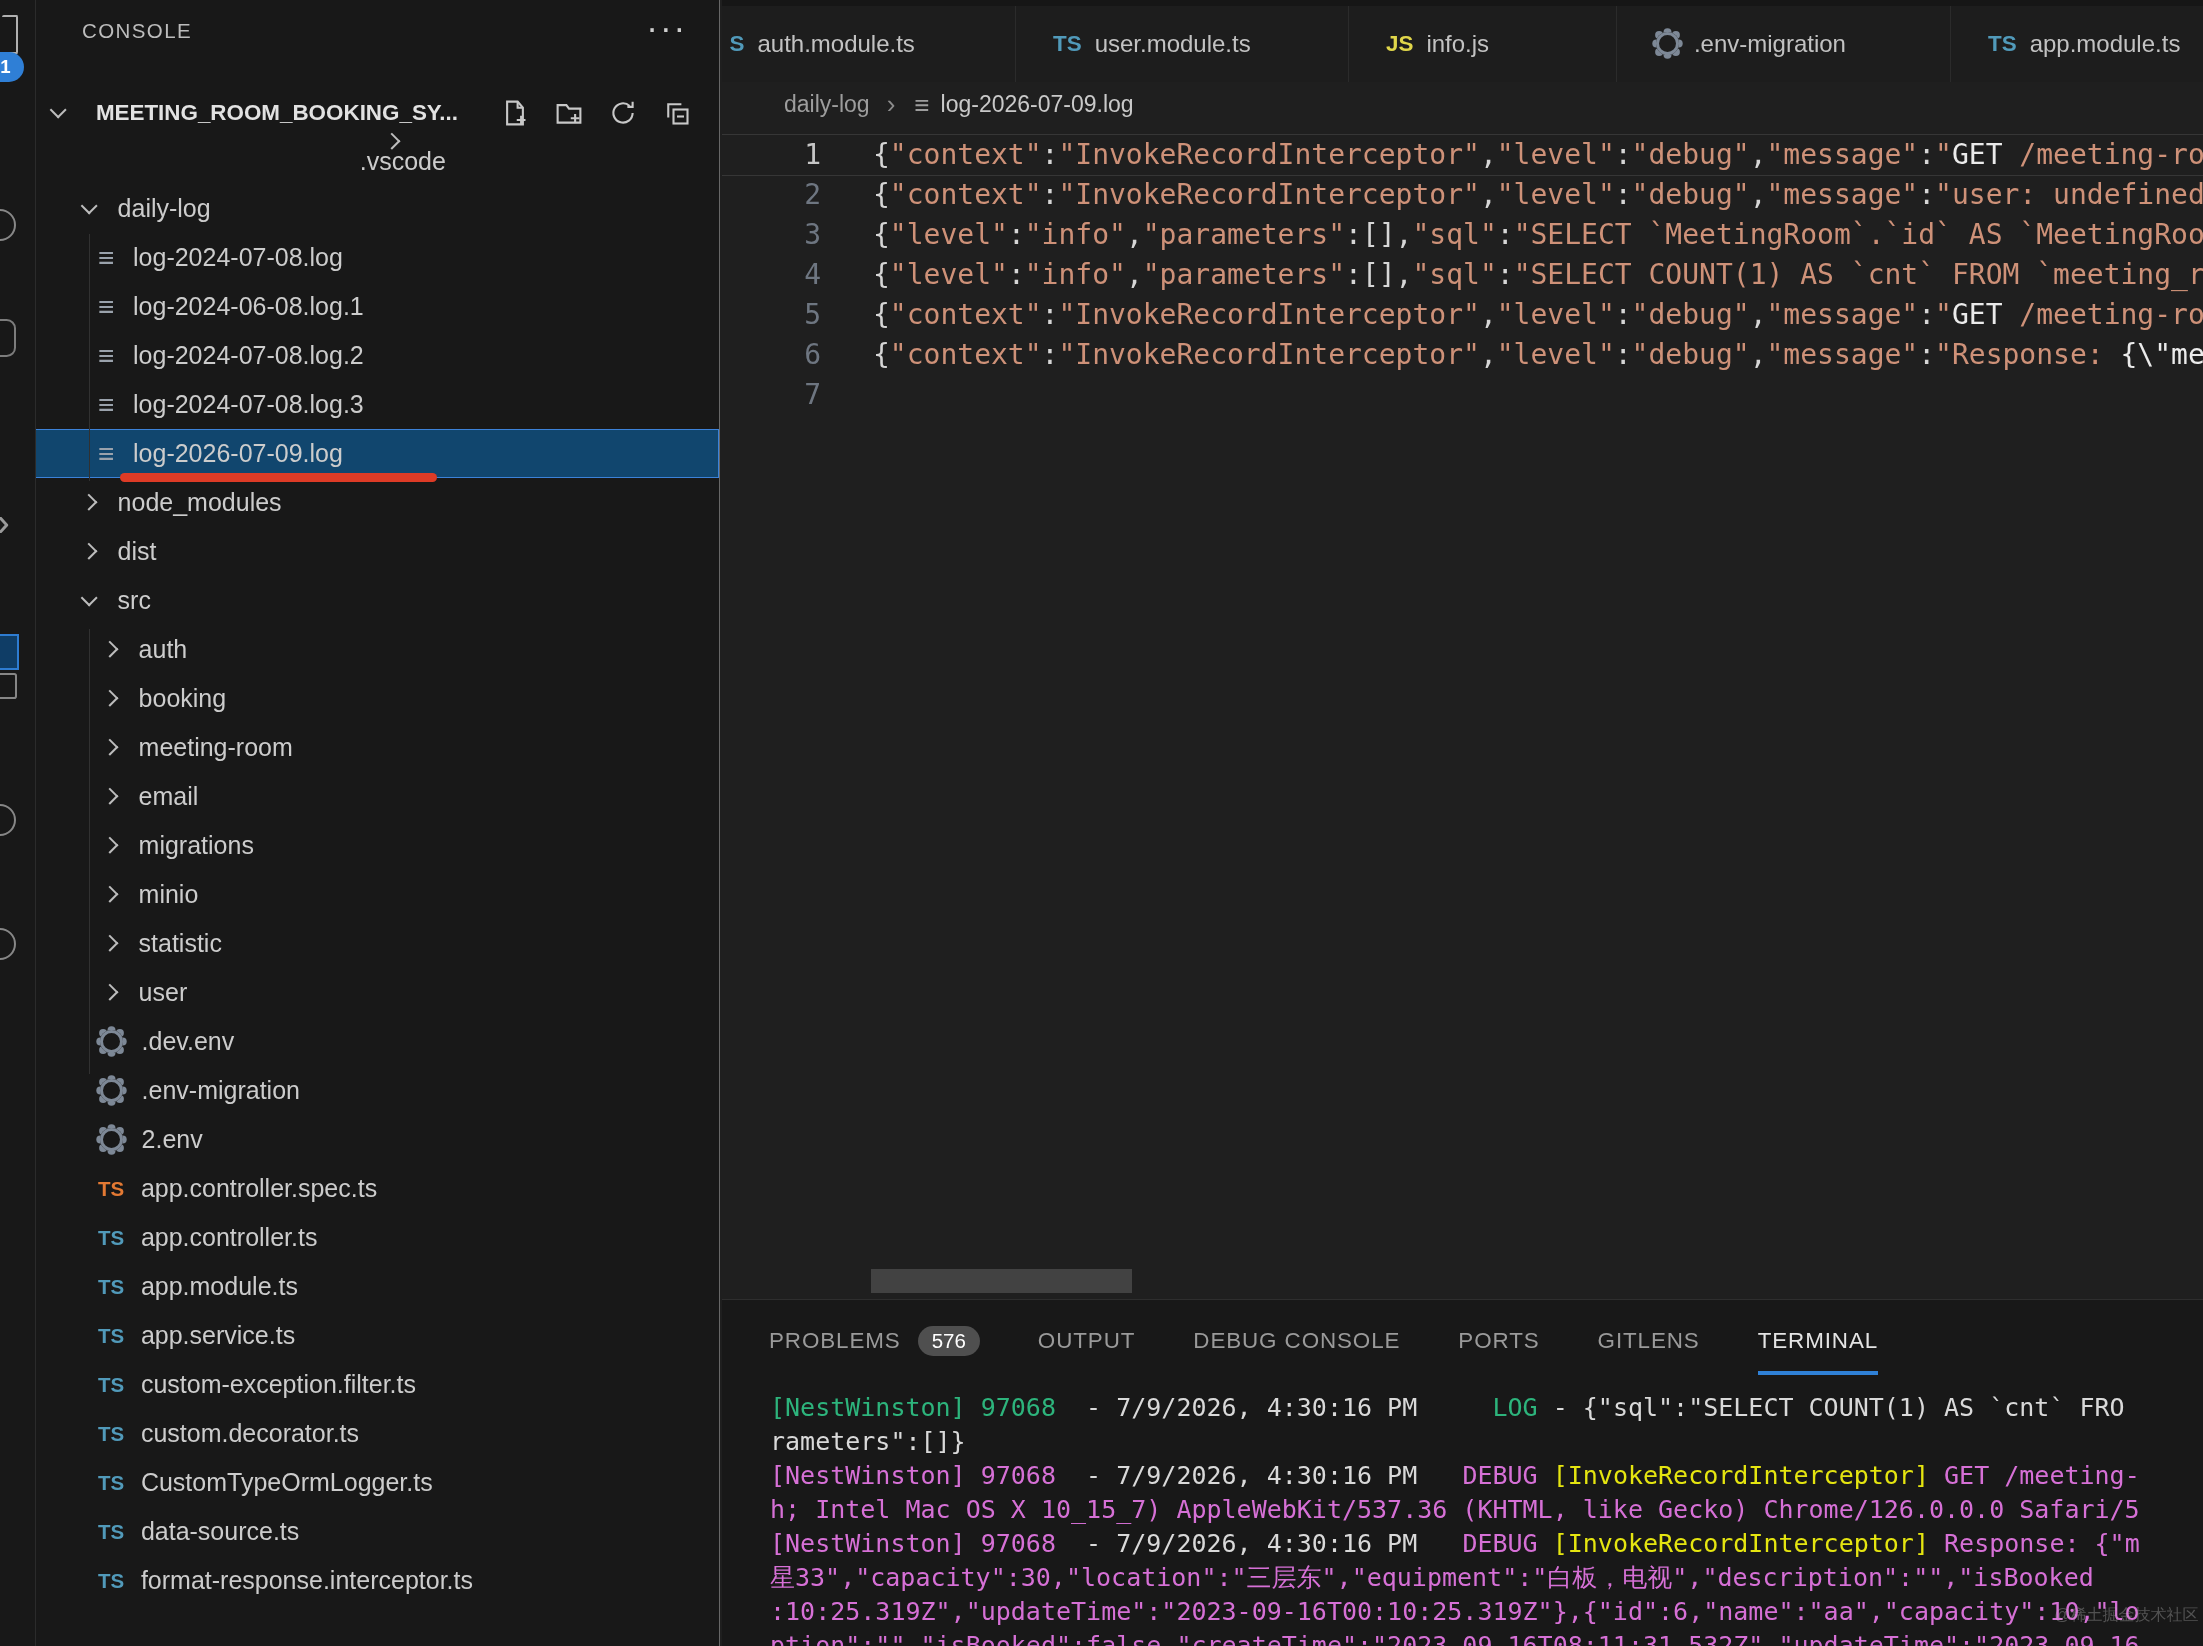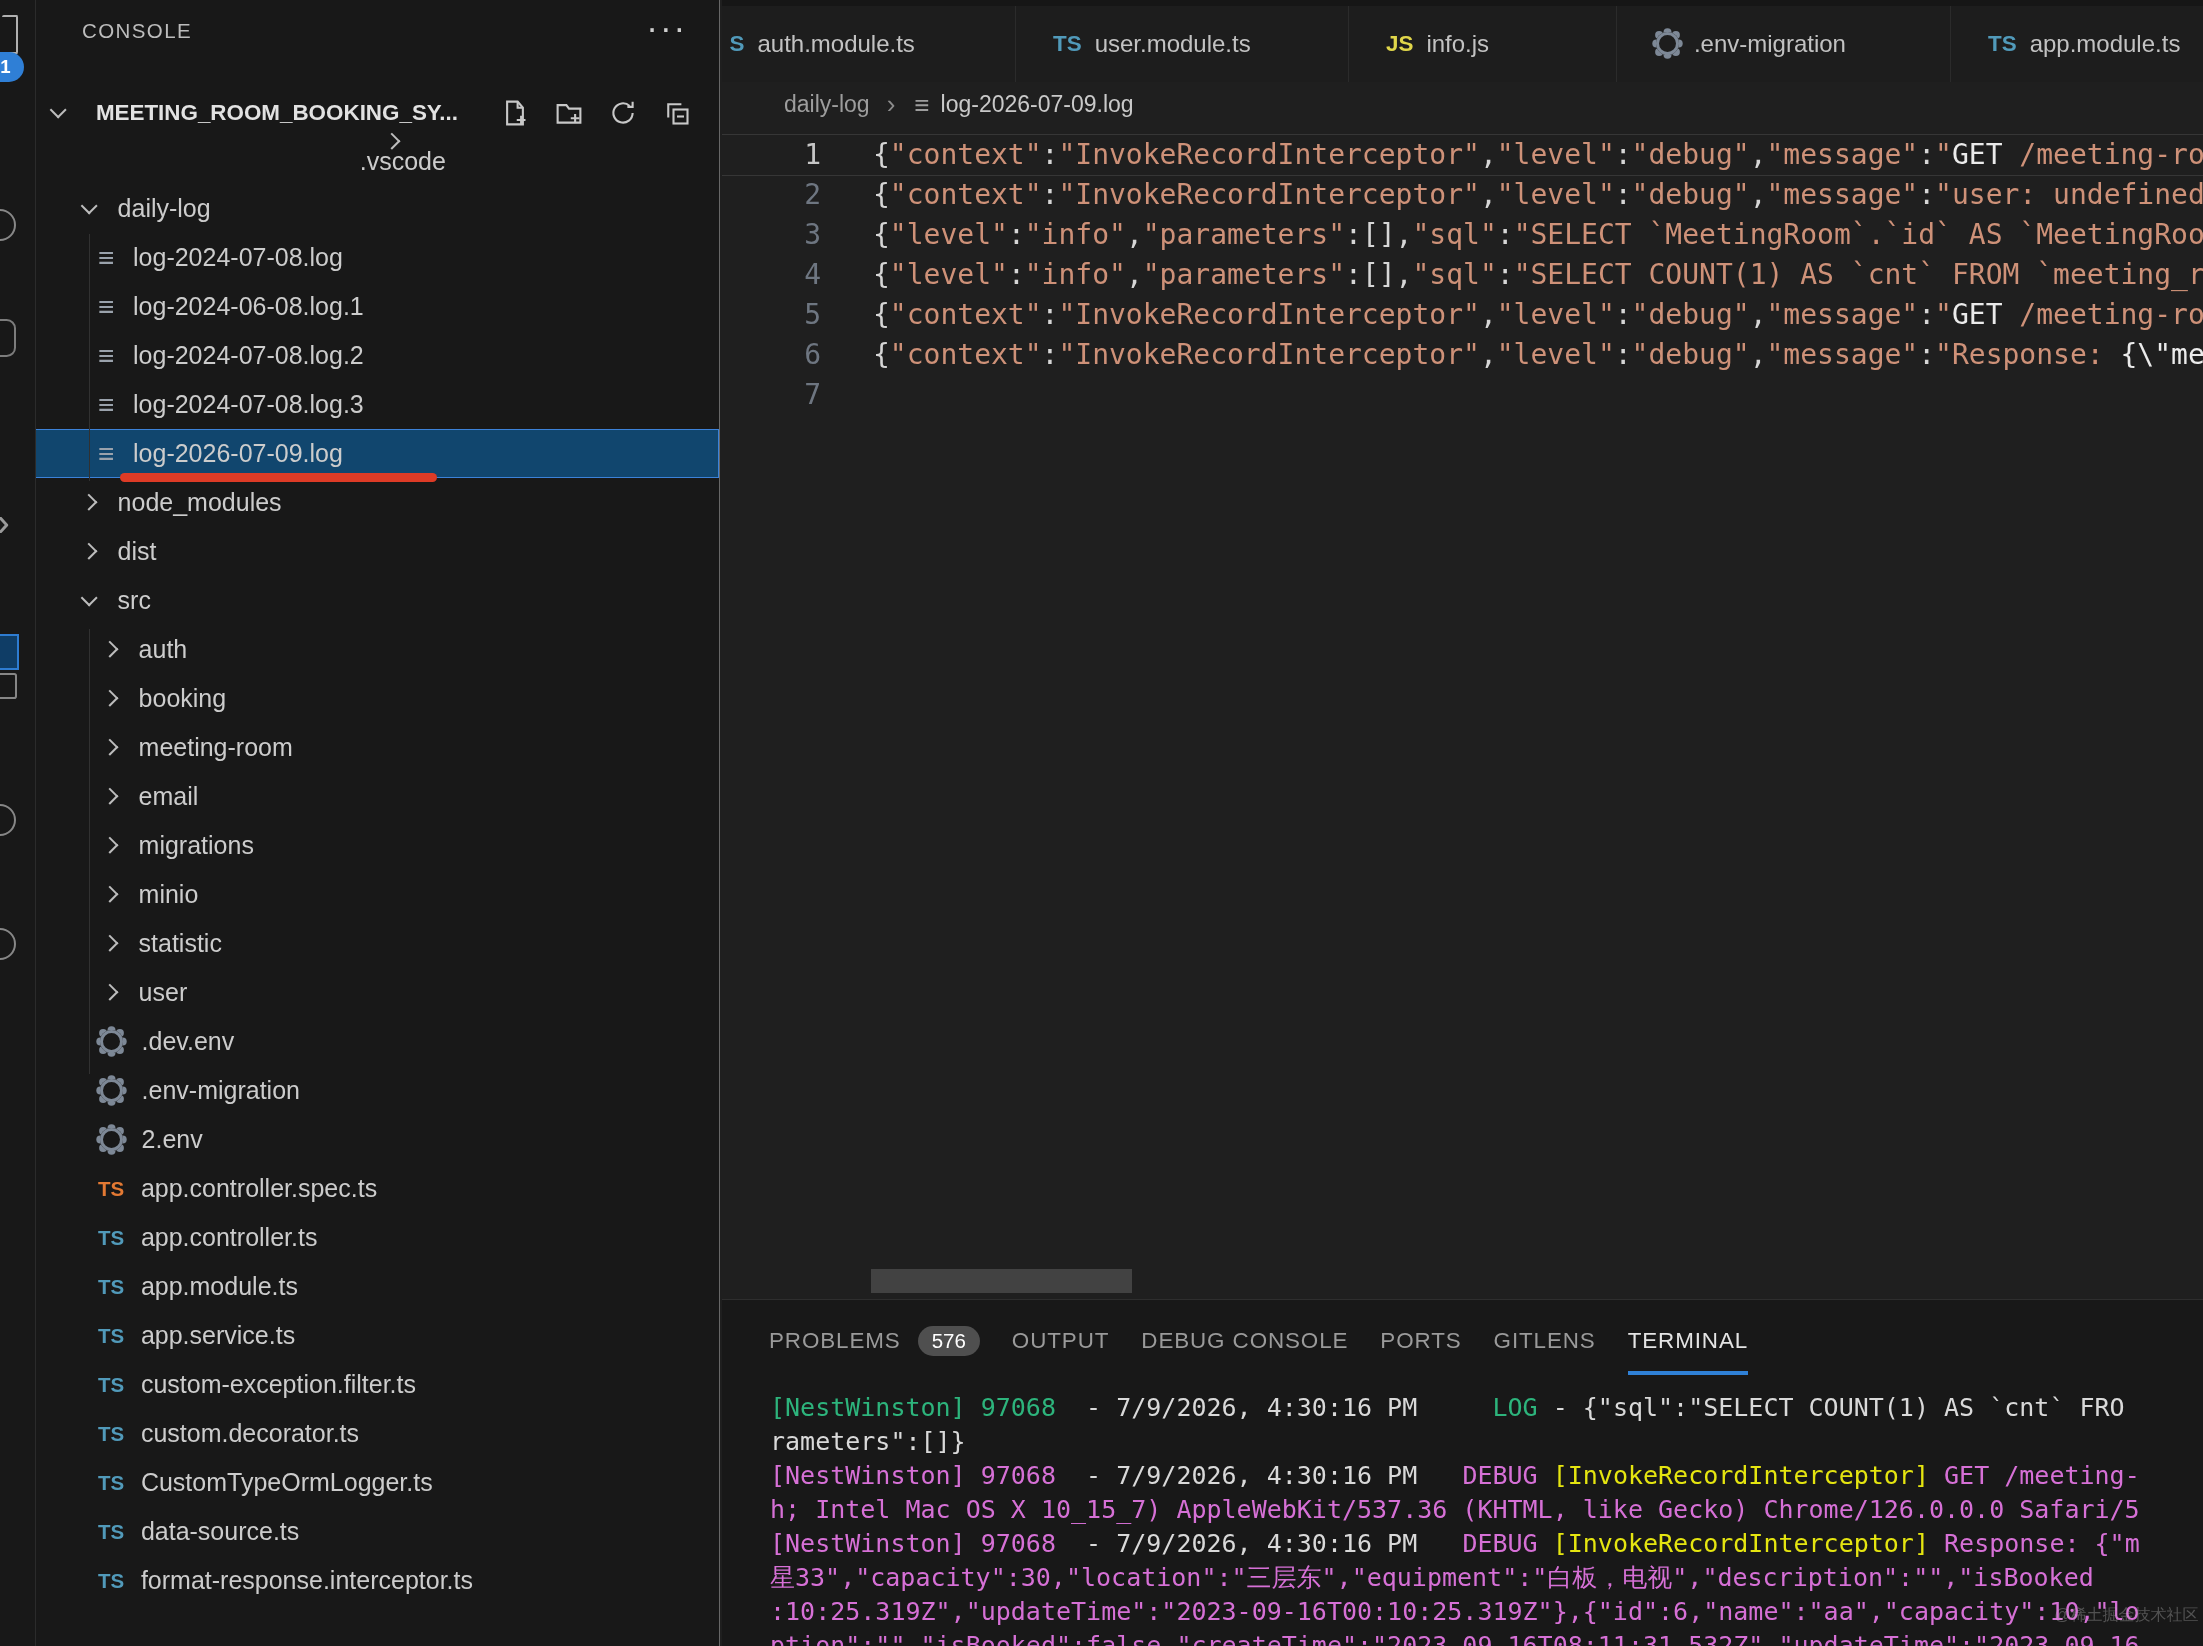--- a/index.html
+++ b/index.html
@@ -56,21 +56,21 @@
           font-family:"DejaVu Sans Mono",monospace;font-size:28px;padding-top:7.5px}
   .cl{height:40px;line-height:40px;display:flex;white-space:pre}
   .cl.cur{outline:0.9px solid #363636;outline-offset:-0.9px}
   .ln{width:99px;text-align:right;color:#6e7681;flex:none}
   .cl.cur .ln{color:#c6c6c6}
   .ct{margin-left:52px;white-space:pre}
   .tk-s{color:#ce9178}.tk-p{color:#d6d6d6}.tk-w{color:#ebebeb}
   .hscroll{position:absolute;top:1143px;left:149px;width:261px;height:24px;background:#424242}
   
   .panel{position:absolute;top:1299px;left:0;right:0;bottom:0;background:#181818;border-top:0.9px solid #2e2e2e;overflow:hidden}
-  .ptabs{height:82px;display:flex;align-items:center;margin-left:47px;gap:32px}
+  .ptabs{height:82px;display:flex;align-items:center;margin-left:47px;gap:58px}
   .ptab{position:relative;height:82px;display:flex;align-items:center;font-size:22.4px;color:#9a9a9a;letter-spacing:0.9px;white-space:nowrap}
   .ptab.active{color:#e4e4e4}
   .ptab.active::after{content:"";position:absolute;left:0;right:0;bottom:7.5px;height:3.7px;background:#2f81d7}
   .badge{margin-left:17px;background:#4f4f4f;border-radius:18.6px;padding:2.8px 14px;font-size:20.5px;color:#fff;letter-spacing:0}
   .term{position:absolute;top:91px;left:48px;right:0;font-family:"DejaVu Sans Mono",monospace;
         font-size:25px;line-height:34px;white-space:pre}
   .t-g{color:#2db47c}.t-m{color:#d670d6}.t-y{color:#e5e510}.t-f{color:#d9d9d9}
   .watermark{position:absolute;right:5.6px;top:1605px;font-size:16px;color:rgba(190,190,190,.35);z-index:9}
 </style>
 </head>

